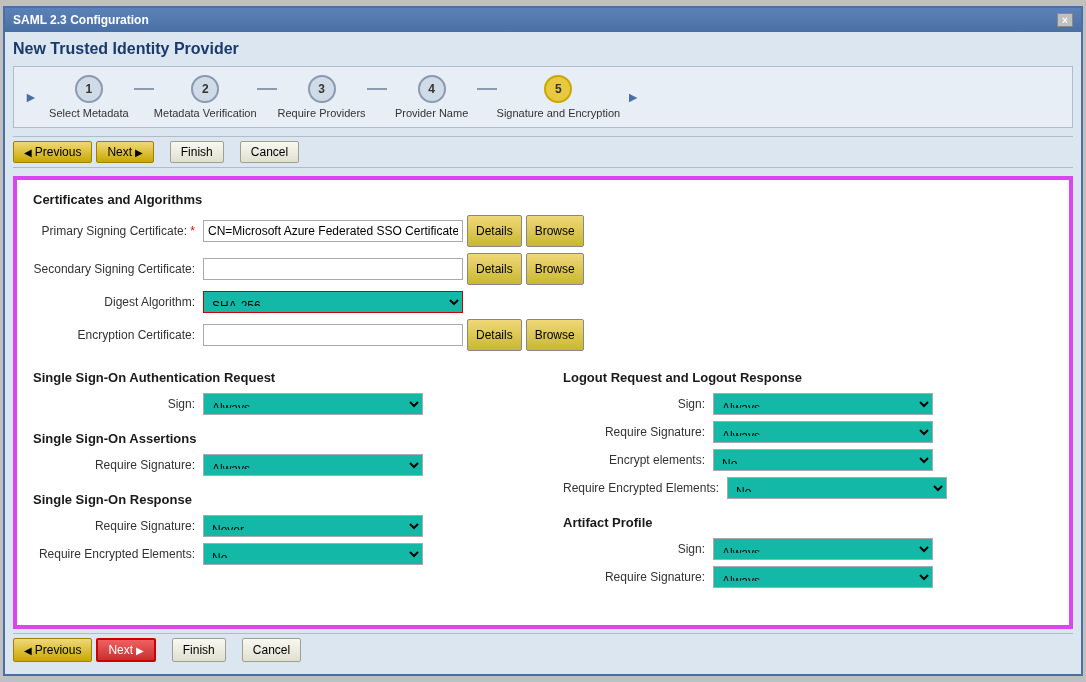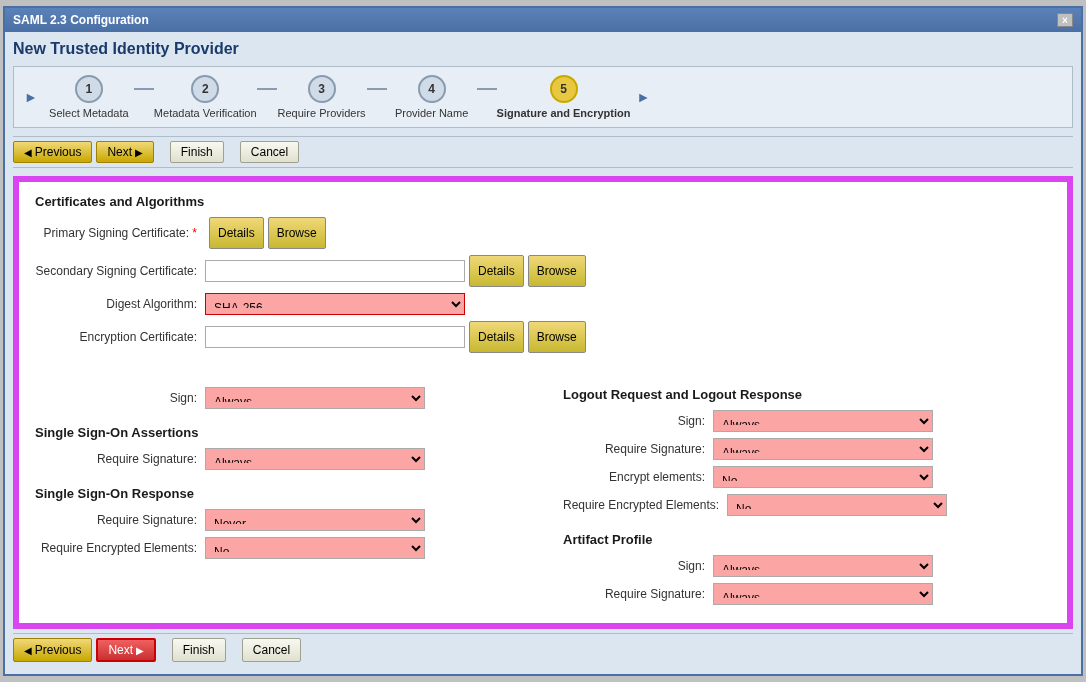--- a/index.html
+++ b/index.html
@@ -24,46 +24,46 @@
 
     .step-container { display: flex; align-items: center; }
 
     .step { display: flex; flex-direction: column; align-items: center; gap: 4px; min-width: 90px; }
 
     .step-circle { width: 28px; height: 28px; border-radius: 50%; border: 2px solid #8a9ab0; background: #d0dbe8; display: flex; align-items: center; justify-content: center; font-weight: bold; font-size: 13px; color: #333; }
 
     .step-circle.active { background: #e8c840; border-color: #c8a800; color: #333; }
 
     .step-label { font-size: 11px; color: #333; text-align: left; white-space: nowrap; }
-    .step-label.active { font-weight: bold; }
+    .step-label.active { font-weight: normal; }
 
     .step-line { height: 2px; background: #8a9ab0; flex: 1; min-width: 20px; margin-bottom: 16px; }
 
     .toolbar { display: flex; gap: 4px; margin-bottom: 8px; padding: 4px 0; border-top: 1px solid #b0bcc8; border-bottom: 1px solid #b0bcc8; }
 
     .btn { padding: 3px 10px; border: 1px solid #888; border-radius: 2px; cursor: pointer; font-size: 12px; background: linear-gradient(to bottom, #f0f0e8, #d8d8c8); display: flex; align-items: center; gap: 3px; }
 
     .btn-nav { background: linear-gradient(to bottom, #f0d878, #c8a800); border-color: #a08000; }
     .btn-nav-active { background: linear-gradient(to bottom, #f06060, #c83030); border-color: #a02020; color: white; }
     .btn-plain { background: linear-gradient(to bottom, #f8f8f0, #e0e0d0); border-color: #a0a090; margin-left: 12px; }
 
     .btn-arrow { font-size: 10px; }
 
-    .main-content { background: white; border: 6px solid #d946ef; flex: 1; padding: 12px 16px; overflow-y: auto; display: flex; flex-direction: column; gap: 28px; }
+    .main-content { background: white; border: 4px solid #d946ef; flex: 1; padding: 12px 16px; overflow-y: auto; display: flex; flex-direction: column; gap: 13px; }
 
     .section-title { font-weight: bold; font-size: 13px; color: #1a1a1a; margin-bottom: 8px; }
 
     .form-group { display: flex; align-items: center; margin-bottom: 6px; }
     .form-label { text-align: right; min-width: 170px; padding-right: 8px; color: #333; white-space: nowrap; }
     .form-label .required { color: red; }
 
     .form-input { width: 280px; height: 22px; border: 1px solid #aaa; padding: 2px 4px; font-size: 12px; }
     .form-input-wide { width: 300px; }
 
-    .form-select { width: 280px; height: 22px; border: 1px solid #cc0000; padding: 6px 4px; font-size: 12px; background: #fca5a5; }
+    .form-select { width: 280px; height: 22px; border: 1px solid #cc0000; padding: 6px 4px; font-size: 12px; background: #14b8a6; }
     .form-select-normal { border-color: #aaa; }
 
     .btn-small { padding: 8px 8px; border: 1px solid #888; background: linear-gradient(to bottom, #f0d878, #c8b830); cursor: pointer; font-size: 12px; margin-left: 4px; border-radius: 2px; }
 
     .two-col { display: flex; gap: 40px; }
     .col { flex: 1; }
 
     .bottom-toolbar { display: flex; gap: 4px; padding: 4px 0; border-top: 1px solid #b0bcc8; margin-top: 4px; }
   </style>
 </head>
@@ -149,20 +149,21 @@
     <div class="main-content">
 
       <div>
         <div class="section-title">Certificates and Algorithms</div>
 
         <div class="form-group">
           <span class="form-label">
             <span>Primary Signing Certificate:</span>
             <span class="required"> *</span>
           </span>
+          <input type="text" class="form-input form-input-wide" style="width: 260px;" value="CN=Microsoft Azure Federated SSO Certificate">
           <button class="btn-small">Details</button>
           <button class="btn-small">Browse</button>
         </div>
 
         <div class="form-group">
           <span class="form-label">Secondary Signing Certificate:</span>
           <input type="text" class="form-input form-input-wide" style="width: 260px;">
           <button class="btn-small">Details</button>
           <button class="btn-small">Browse</button>
         </div>
@@ -181,20 +182,21 @@
           <button class="btn-small">Details</button>
           <button class="btn-small">Browse</button>
         </div>
       </div>
 
       <div class="two-col">
 
         <div class="col">
 
           <div>
+            <div class="section-title">Single Sign-On Authentication Request</div>
             <div class="form-group">
               <span class="form-label">Sign:</span>
               <select class="form-select form-select-normal" style="width:220px;">
                 <option>Always</option>
                 <option>Never</option>
                 <option>Optional</option>
               </select>
             </div>
           </div>
 

